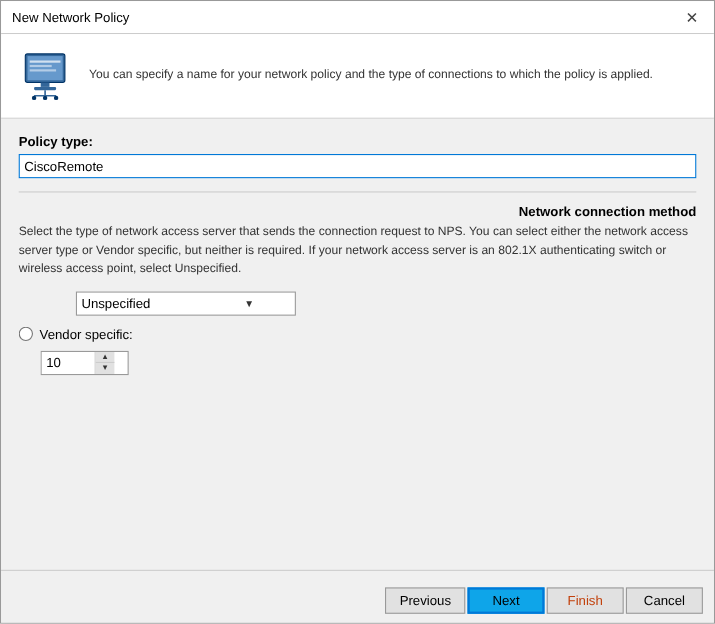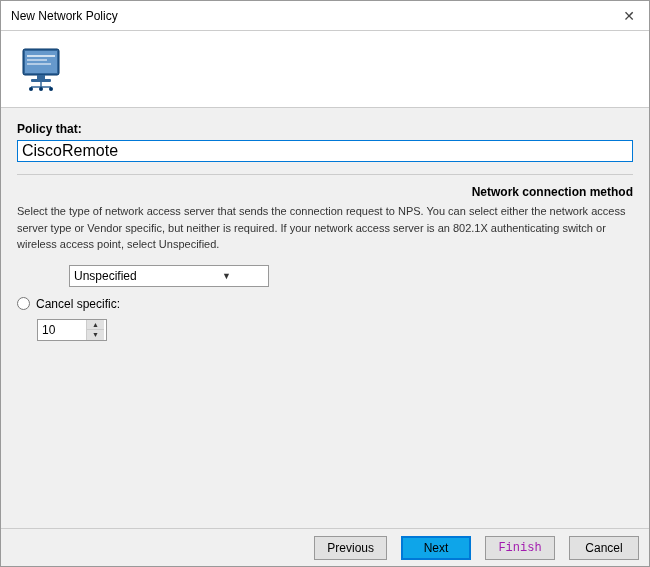--- a/index.html
+++ b/index.html
@@ -84,21 +84,21 @@
       font-size: 12px;
       font-weight: bold;
       margin-bottom: 4px;
       display: block;
     }
     .policy-name-input {
       width: 100%;
       height: 22px;
       border: 1px solid #0078d7;
       padding: 2px 4px;
-      font-size: 16px;
+      font-size: 12px;
       outline: none;
       background: #fff;
     }
     .section-title {
       font-size: 12px;
       font-weight: bold;
       margin-bottom: 4px;
       margin-top: 10px;
       text-align: right;
     }
@@ -163,21 +163,21 @@
     }
     .spinner-row {
       margin-left: 20px;
       display: flex;
       align-items: center;
     }
     .spinner-wrapper {
       display: flex;
       border: 1px solid #999;
       background: #fff;
-      width: 70px;
+      width: 80px;
       height: 22px;
     }
     .spinner-input {
       width: 48px;
       border: none;
       outline: none;
       font-size: 12px;
       padding: 0 4px;
       background: #fff;
     }
@@ -200,42 +200,41 @@
     }
     .spinner-btn:first-child {
       border-bottom: 1px solid #ccc;
     }
     .footer {
       background: #f0f0f0;
       border-top: 1px solid #ccc;
       padding: 8px 10px;
       display: flex;
       justify-content: flex-end;
-      align-items: center;
-      gap: 14px;
-      height: 38px;
+      align-items: flex-end;
+      gap: 2px;
+      height: 48px;
     }
     .btn {
       height: 24px;
       min-width: 70px;
       padding: 0 12px;
       font-size: 12px;
       cursor: pointer;
       border: 1px solid #999;
       background: #e1e1e1;
       color: #000;
     }
     .btn-primary {
       border: 2px solid #0078d7;
       background: #0ea5e9;
     }
     .btn:disabled {
-      color: #a21caf;
+      color: #c2410c;
       cursor: default;
-      font-family: Liberation Mono, monospace;
     }
   </style>
 </head>
 <body>
 
 <div class="dialog">
 
   <div class="title-bar">
     <span class="title-bar-text">New Network Policy</span>
     <span class="title-bar-close">✕</span>
@@ -257,27 +256,28 @@
         <rect x="14" y="34" width="20" height="3" rx="1" fill="#336699"></rect>
 
         <line x1="24" y1="37" x2="24" y2="42" stroke="#336699" stroke-width="1.5"></line>
         <line x1="14" y1="42" x2="34" y2="42" stroke="#336699" stroke-width="1.5"></line>
         <circle cx="14" cy="44" r="2" fill="#003366"></circle>
         <circle cx="24" cy="44" r="2" fill="#003366"></circle>
         <circle cx="34" cy="44" r="2" fill="#003366"></circle>
       </svg>
     </div>
     <div class="header-text">
+      <p>You can specify a name for your network policy and the type of connections to which the policy is applied.</p>
     </div>
   </div>
 
   <div class="content">
 
     <div class="form-group">
-      <label class="policy-name-label">Policy that:</label>
+      <label class="policy-name-label">Policy type:</label>
       <input type="text" class="policy-name-input" value="CiscoRemote" style="">
     </div>
 
     <hr class="divider-line">
 
     <div class="form-group">
       <div class="section-title">Network connection method</div>
       <p class="section-description">Select the type of network access server that sends the connection request to NPS. You can select either the network access server type or Vendor specific, but neither is required.  If your network access server is an 802.1X authenticating switch or wireless access point, select Unspecified.</p>
 
       <div class="radio-group">
@@ -287,21 +287,21 @@
             <select class="dropdown-select">
               <option>Unspecified</option>
               <option>Remote Access Server (VPN-Dial up)</option>
               <option>802.1X</option>
             </select>
           </div>
         </div>
 
         <div class="radio-item">
           <input type="radio" id="radio-vendor" name="nas-type" style="">
-          <label for="radio-vendor">Cancel specific:</label>
+          <label for="radio-vendor">Vendor specific:</label>
         </div>
         <div class="spinner-row">
           <div class="spinner-wrapper">
             <input type="text" class="spinner-input" value="10" style="">
             <div class="spinner-buttons">
               <button class="spinner-btn">▲</button>
               <button class="spinner-btn">▼</button>
             </div>
           </div>
         </div>

